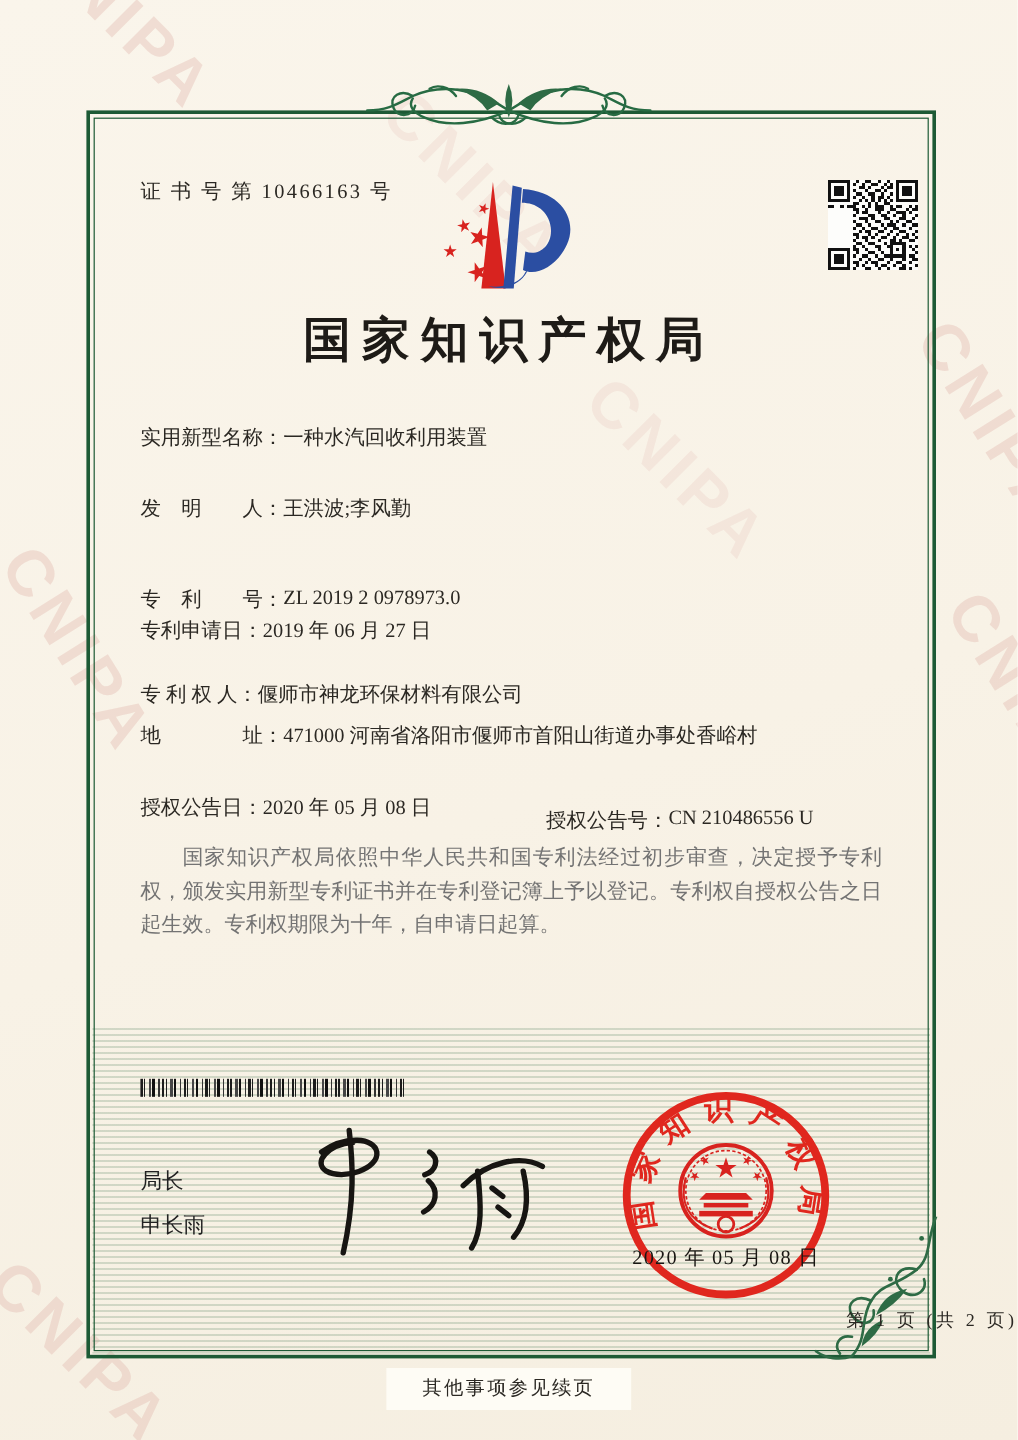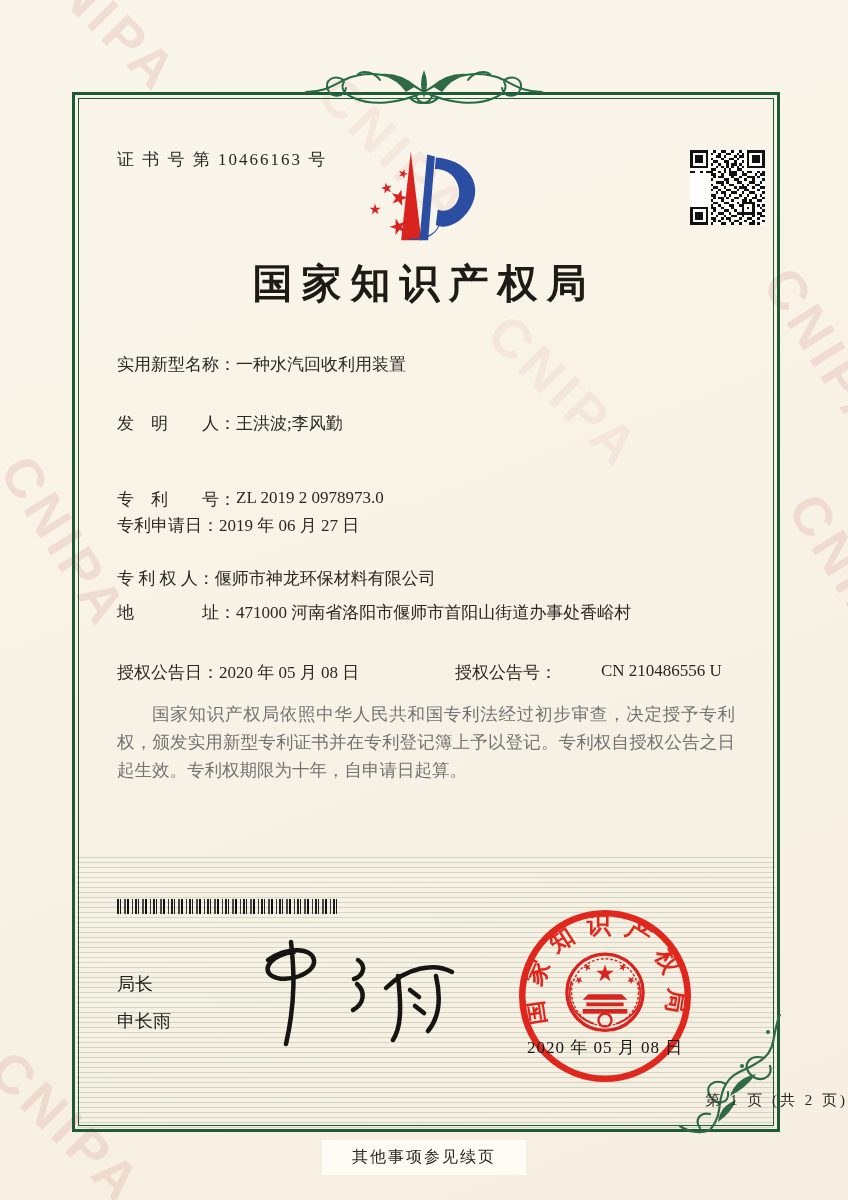--- a/index.html
+++ b/index.html
@@ -32,21 +32,21 @@
   .logo{position:absolute;left:352px;top:144px;width:132px;height:106px;}
   .qr{position:absolute;left:690px;top:150px;width:75px;height:75px;}
   .title{
     position:absolute;left:0;top:256px;width:100%;text-align:center;
     font-size:40px;font-weight:700;letter-spacing:9px;color:#1e1b17;
   }
   
   .row{position:absolute;left:117px;font-size:17px;display:flex;white-space:pre;color:#2b2823;}
   .row .lbl{white-space:pre;}
   .row .val{white-space:pre;}
-  .row2col .pair2{position:absolute;left:338px;top:0;display:flex;white-space:pre;gap:44px;}
+  .row2col .pair2{position:absolute;left:338px;top:11px;display:flex;white-space:pre;}
   
   .body-text{
     position:absolute;left:117px;top:700px;width:618px;
     font-size:17.5px;line-height:1.6;text-align:justify;color:#737373;
   }
   .body-text p{margin:0;text-indent:2em;}
   
   .waveband{
     position:absolute;left:77px;top:856px;width:698px;height:272px;
     background:

